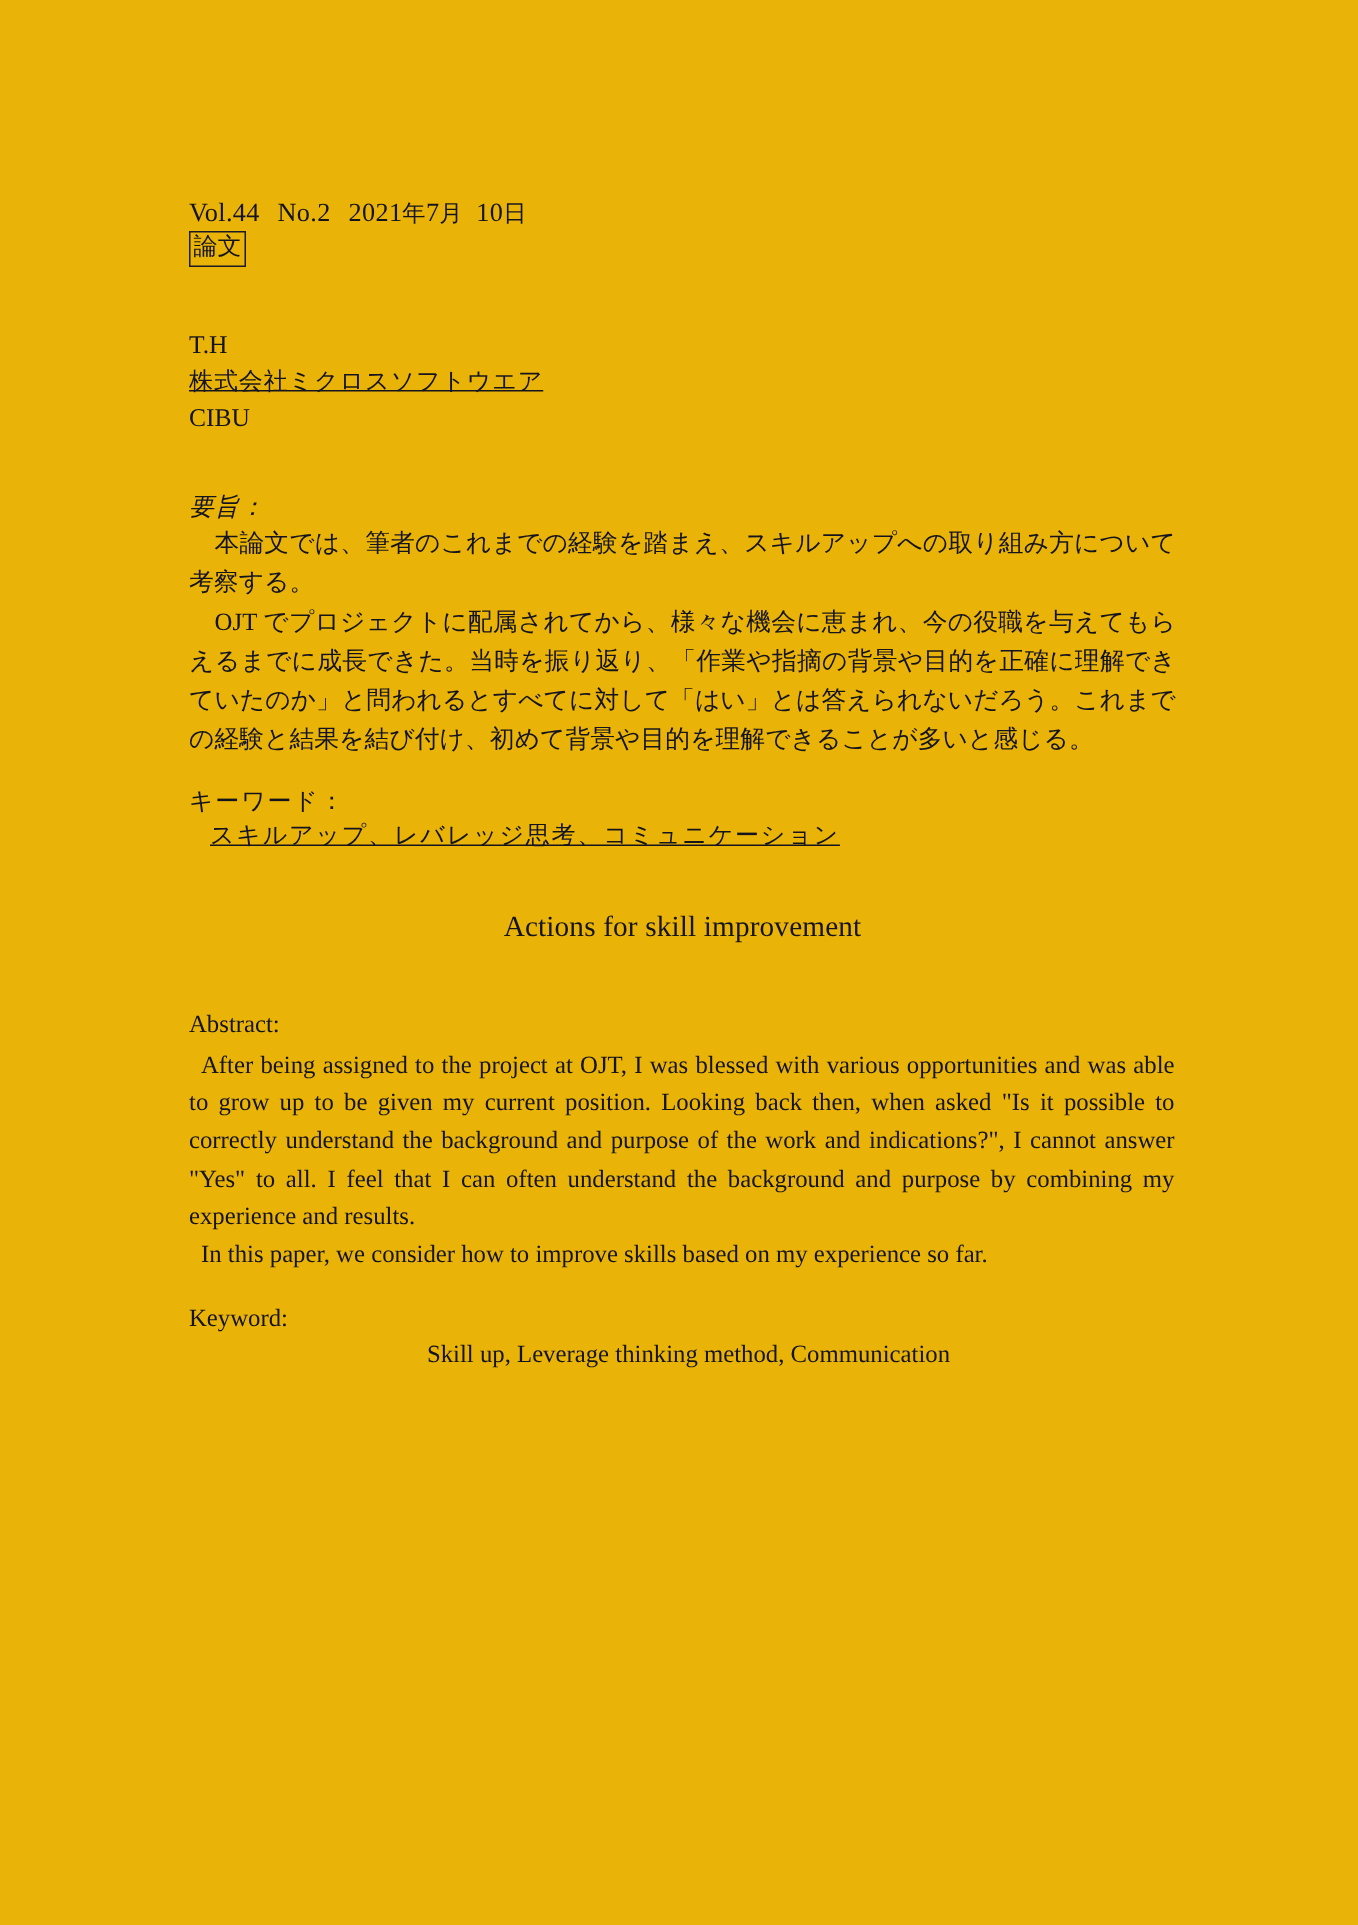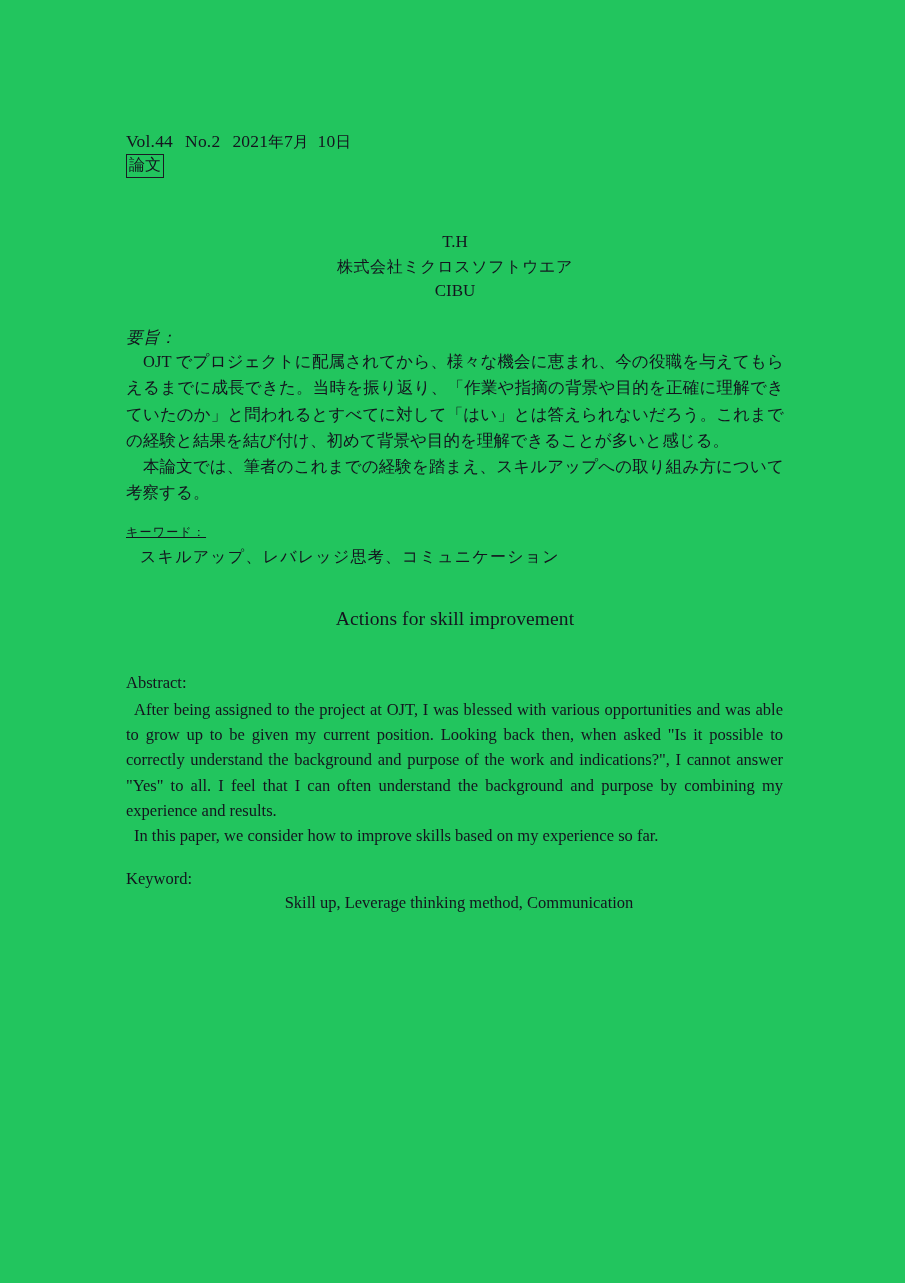--- a/index.html
+++ b/index.html
@@ -14,21 +14,21 @@
     font-family: "Liberation Serif", "DejaVu Serif", serif;
     color: #14141e;
     -webkit-font-smoothing: antialiased;
   }
   .page {
     position: absolute;
     left: 0;
     top: 0;
     width: 905px;
     height: 1283px;
-    background: #22c55e;
+    background: #eab308;
     overflow: hidden;
   }
 
   
   .masthead {
     position: absolute;
     left: 126px;
     top: 131px;
     font-size: 17.5px;
     line-height: 1.25;
@@ -60,30 +60,31 @@
     width: 658px;
     text-align: center;
     font-size: 19px;
     letter-spacing: 5.5px;
     text-indent: 5.5px;
     color: #14141e;
   }
   .authors {
     position: absolute;
     left: 126px;
-    top: 230px;
-    width: 658px;
-    text-align: center;
+    top: 218px;
+    width: 658px;
+    text-align: left;
     font-size: 17px;
     line-height: 24.5px;
     color: #14141e;
   }
   .authors .aff {
     font-size: 16px;
     letter-spacing: 0.6px;
+    text-decoration: underline;
   }
 
   
   .jp-abs-label {
     position: absolute;
     left: 126px;
     top: 327px;
     font-size: 16.5px;
     letter-spacing: 0.4px;
     font-style: italic;
@@ -98,32 +99,32 @@
     text-align: justify;
     text-justify: inter-character;
     letter-spacing: 0.05px;
   }
   .jp-abs-body p { margin: 0; text-indent: 17px; }
 
   .jp-kw-label {
     position: absolute;
     left: 126px;
     top: 524px;
-    font-size: 12px;
+    font-size: 16px;
     letter-spacing: 1.2px;
-    text-decoration: underline;
   }
   .jp-kw-body {
     position: absolute;
     left: 126px;
     top: 547px;
     width: 658px;
     font-size: 16px;
     letter-spacing: 1.2px;
     text-indent: 14px;
+    text-decoration: underline;
   }
 
   
   .en-title {
     position: absolute;
     left: 126px;
     top: 608px;
     width: 658px;
     text-align: center;
     font-size: 19.5px;
@@ -185,22 +186,22 @@
 
 
   <div class="authors">
     <div>T.H</div>
     <div class="aff">株式会社ミクロスソフトウエア</div>
     <div>CIBU</div>
   </div>
 
   <div class="jp-abs-label">要旨：</div>
   <div class="jp-abs-body">
+    <p>本論文では、筆者のこれまでの経験を踏まえ、スキルアップへの取り組み方について考察する。</p>
     <p>OJT でプロジェクトに配属されてから、様々な機会に恵まれ、今の役職を与えてもらえるまでに成長できた。当時を振り返り、「作業や指摘の背景や目的を正確に理解できていたのか」と問われるとすべてに対して「はい」とは答えられないだろう。これまでの経験と結果を結び付け、初めて背景や目的を理解できることが多いと感じる。</p>
-    <p>本論文では、筆者のこれまでの経験を踏まえ、スキルアップへの取り組み方について考察する。</p>
   </div>
 
   <div class="jp-kw-label">キーワード：</div>
   <div class="jp-kw-body">スキルアップ、レバレッジ思考、コミュニケーション</div>
 
   <div class="en-title">Actions for skill improvement</div>
 
   <div class="en-abs-label">Abstract:</div>
   <div class="en-abs-body">
     <p>After being assigned to the project at OJT, I was blessed with various opportunities and was able to grow up to be given my current position. Looking back then, when asked "Is it possible to correctly understand the background and purpose of the work and indications?", I cannot answer "Yes" to all. I feel that I can often understand the background and purpose by combining my experience and results.</p>

